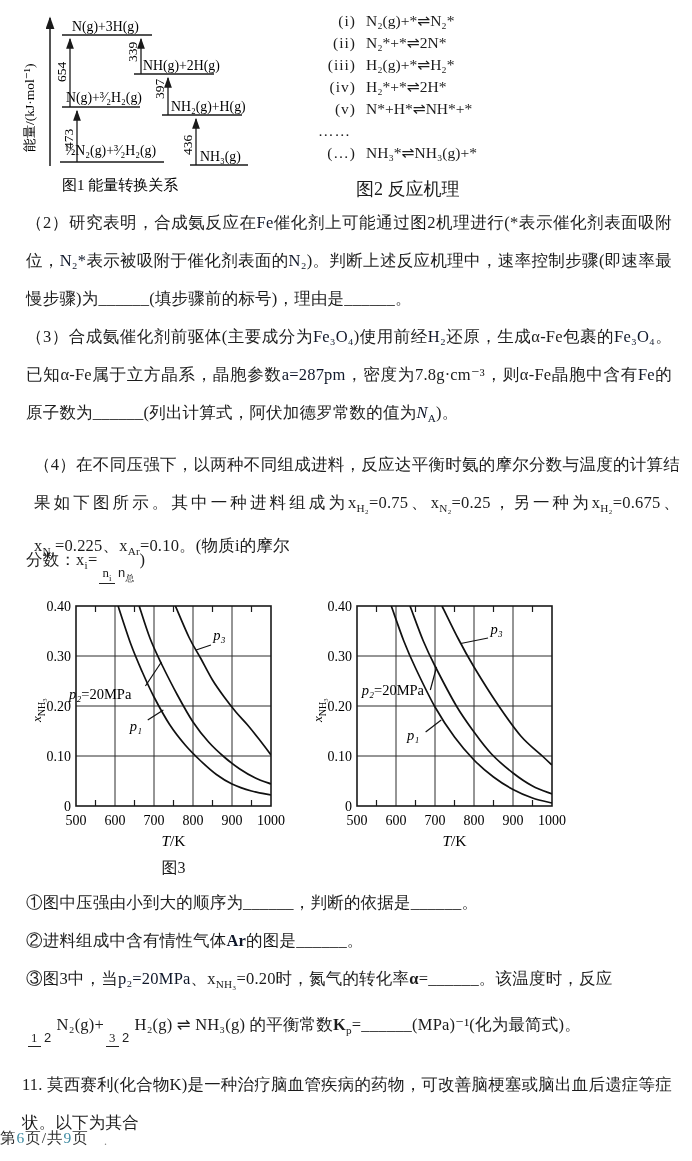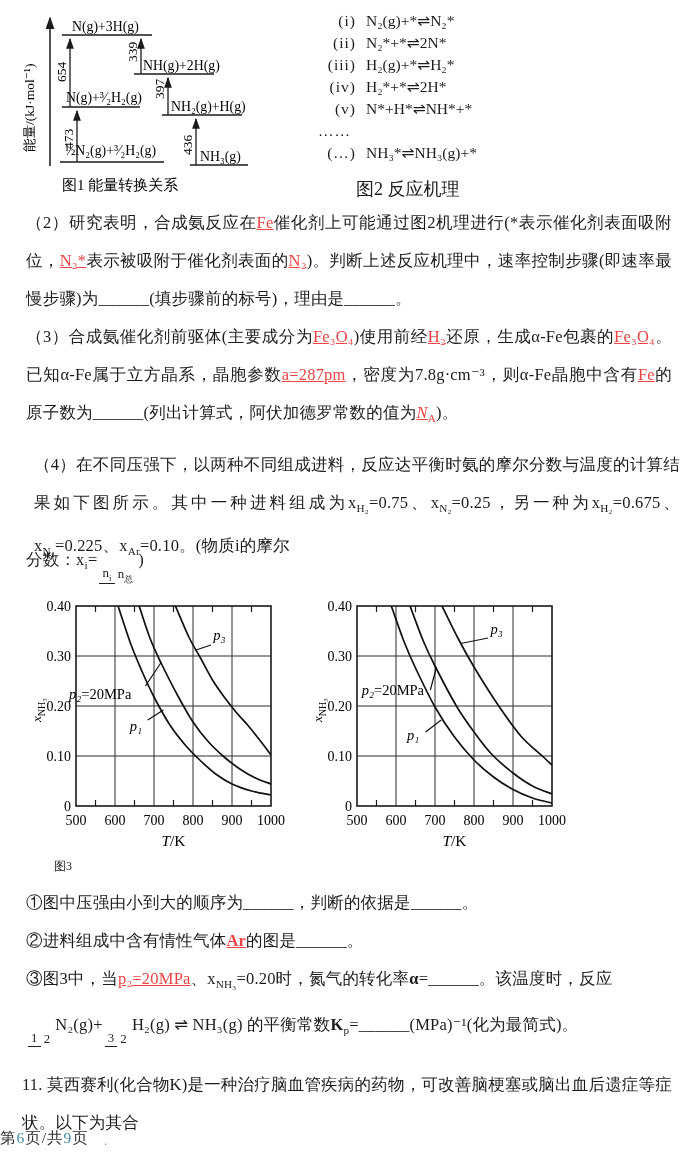--- a/index.html
+++ b/index.html
@@ -1,37 +1,37 @@
 <!DOCTYPE html>
 <html><head>
 <meta charset="utf-8">
 <style>
   html,body{margin:0;padding:0;background:#fff;}
   .page{position:relative;width:692px;height:1161px;background:#ffffff;color:#1c1c1c;
         font-family:"Liberation Serif","DejaVu Serif",serif;overflow:hidden;}
   .para{position:absolute;font-size:16.5px;line-height:38px;text-align:justify;letter-spacing:.2px;}
-  .chem{color:#ef4444;text-decoration:underline;}
+  .chem{color:#0f172a;}
   .b{font-weight:bold;}
   sub{font-size:.68em;}
   .frac{display:inline-flex;flex-direction:row;align-items:center;vertical-align:-0.95em;
         line-height:1.15;font-size:.78em;margin:0 2px;}
   .frac>span:first-child{border-bottom:1.2px solid #222;padding:0 3px;}
-  .frac>span:last-child{padding:0 3px;}
+  .frac>span:last-child{padding:0 3px;font-family:Liberation Mono, monospace;}
   .dh{font-family:"DejaVu Sans",sans-serif;}
   
   .mech{position:absolute;left:318px;top:10px;width:372px;font-size:15.5px;}
   .mech-row{display:flex;line-height:22px;height:22px;}
   .mech-num{width:38px;text-align:right;letter-spacing:1px;white-space:nowrap;}
   .mech-row.dots .mech-num{text-align:left;}
   .mech-eq{margin-left:10px;white-space:nowrap;}
   .mech-caption{margin-top:13px;margin-left:38px;font-size:18px;}
   
   .charts{position:absolute;left:28px;top:596px;display:flex;gap:16px;}
   .chart-block{width:265px;}
-  .chart-caption{font-size:12px;padding-left:26px;margin-top:0;}
+  .chart-caption{text-align:center;font-size:16px;padding-left:26px;margin-top:0;}
   svg text{font-family:"Liberation Serif","DejaVu Serif",serif;}
   .footer{position:absolute;top:1128px;left:0;width:692px;
           font-size:15.5px;color:#2e2e2e;letter-spacing:1px;}
   .pg{color:#3e8ba2;}
   .artifact{position:absolute;top:1134px;left:104px;font-size:12px;color:#8a8a8a;}
 </style>
 </head>
 <body>
 
 <div class="page">

